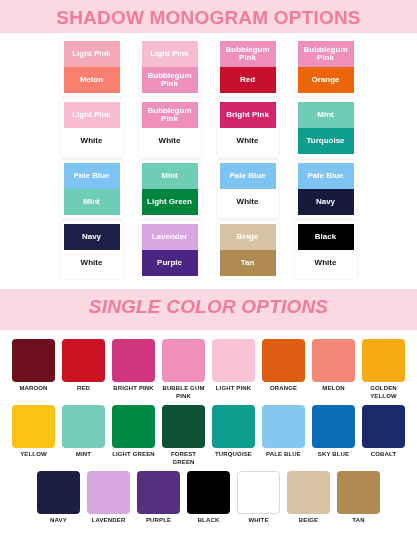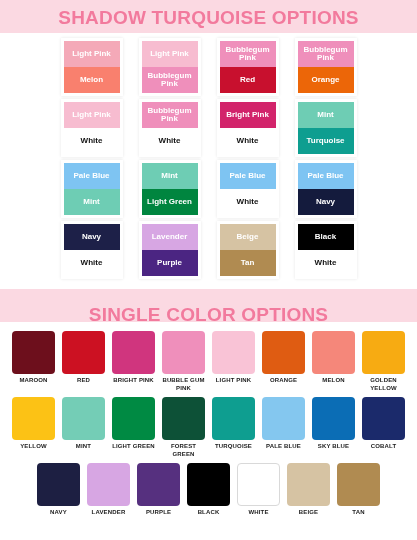--- a/index.html
+++ b/index.html
@@ -33,22 +33,23 @@
     font-size: 19px;
     letter-spacing: 0.2px;
     line-height: 1;
     white-space: nowrap;
   }
   .band-shadow {
     height: 33px;
     padding-top: 8px;
   }
   .band-single {
-    height: 33px;
-    padding-top: 16px;
+    height: 41px;
+    padding-top: 8px;
+    font-style: italic;
   }
 
   
   .shadow-section {
     padding: 8px 0 4px 0;
   }
   .shadow-row {
     display: flex;
     justify-content: center;
     gap: 22px;
@@ -115,21 +116,21 @@
     letter-spacing: 0.15px;
     white-space: pre-line;
   }
 </style>
 </head>
 <body>
 
 <div class="page">
 
   <div class="band band-shadow">
-    <div class="band-title">SHADOW TURQUOISE OPTIONS</div>
+    <div class="band-title">SHADOW MONOGRAM OPTIONS</div>
   </div>
 
   <div class="shadow-section">
     <div class="shadow-row" id="shadow-row-0">
         <div class="shadow-cell">
           <div class="swatch-pair">
             <div class="half" style="background: rgb(244, 169, 184); color: rgb(255, 255, 255);">
               <span>Light Pink</span>
             </div>
             <div class="half" style="background: rgb(249, 128, 110); color: rgb(255, 255, 255);">

